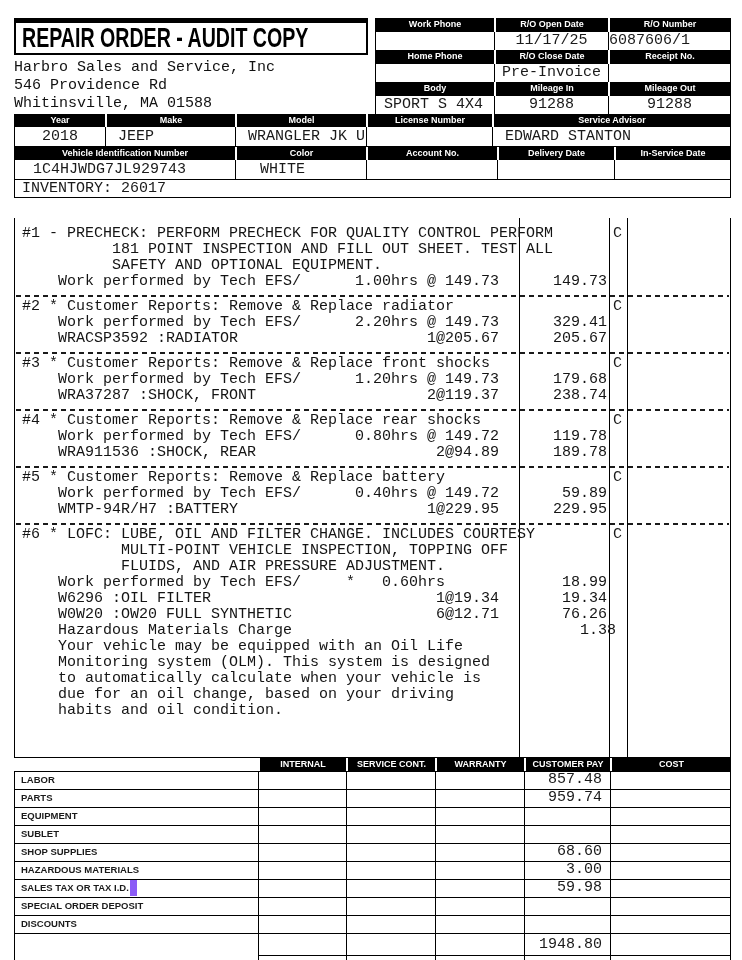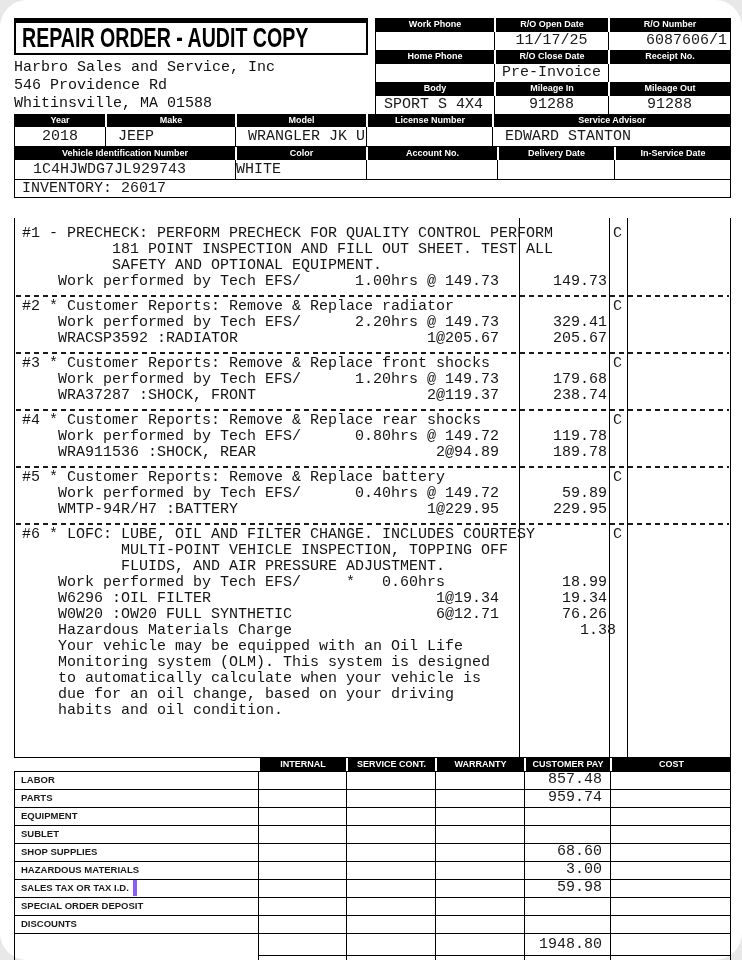--- a/index.html
+++ b/index.html
@@ -1,51 +1,51 @@
 <!DOCTYPE html>
 <html><head>
 <meta charset="utf-8">
 <style>
   html,body{margin:0;padding:0;background:#e8e8e8;}
   .page{position:relative;width:742px;height:960px;background:#ffffff;margin:0 auto;
-        padding:18px 0 0 14px;box-sizing:border-box;font-family:"Liberation Sans",sans-serif;color:#1a1a1a;border-radius:27px;}
+        padding:18px 0 0 14px;box-sizing:border-box;font-family:"Liberation Sans",sans-serif;color:#1a1a1a;}
   .content{width:717px;}
 
   
   .hdr{display:flex;gap:7px;}
   .hdr-left{width:354px;box-sizing:border-box;}
   .title-box{border:2px solid #000;border-top:5px solid #000;height:37px;box-sizing:border-box;
              display:flex;align-items:center;overflow:hidden;}
   .title-box h1{margin:0 0 0 6px;font:bold 28px/30px "Liberation Sans",sans-serif;white-space:nowrap;
                 transform:scaleX(.70);transform-origin:left center;letter-spacing:0px;color:#000;}
   .dealer{margin-top:4px;font:15px/18px "Liberation Mono",monospace;color:#111;}
   .hdr-right{width:356px;border-left:1px solid #000;border-right:1px solid #000;box-sizing:border-box;}
   .hgl,.hgv{display:grid;grid-template-columns:118px 114px 122px;}
   .hgl{height:14px;background:#84cc16;}
   .hgl div{background:#000;color:#fff;font:bold 9px/13px "Liberation Sans",sans-serif;text-align:center;
            border-left:2px solid #fff;overflow:hidden;}
   .hgl div:first-child{border-left:none;}
   .hgv{height:18px;}
   .hgv div{font:15px/18px "Liberation Mono",monospace;border-left:1px solid #000;white-space:nowrap;overflow:hidden;}
   .hgv div:first-child{border-left:none;}
-  .hgv .c{text-align:center;} .hgv .r{text-align:right;padding-right:3px;} .hgv .l{padding-left:8px;}
+  .hgv .c{text-align:center;} .hgv .r{padding-right:3px;} .hgv .l{padding-left:8px;}
 
   
   .vband{border-left:1px solid #000;border-right:1px solid #000;box-sizing:border-box;}
   .vlabs,.vvals{display:grid;}
   .rowA{grid-template-columns:90px 130px 131px 126px 238px;}
   .rowB{grid-template-columns:220px 131px 131px 117px 116px;}
   .vlabs{height:13px;}
   .vlabs div{background:#000;color:#fff;font:bold 9px/13px "Liberation Sans",sans-serif;text-align:center;
              border-left:2px solid #fff;overflow:hidden;white-space:nowrap;}
   .vlabs div:first-child{border-left:none;}
   .vvals{height:19px;border-bottom:1px solid #000;}
   .vvals div{font:15px/19px "Liberation Mono",monospace;border-left:1px solid #000;white-space:nowrap;overflow:hidden;}
   .vvals div:first-child{border-left:none;}
-  .vvals .c{text-align:center;} .vvals .l12{padding-left:12px;} .vvals .l18{padding-left:18px;} .vvals .l24{}
+  .vvals .c{text-align:center;} .vvals .l12{padding-left:12px;} .vvals .l18{padding-left:18px;} .vvals .l24{padding-left:24px;}
 
   .inv-row{border:1px solid #000;border-top:none;height:18px;font:15px/18px "Liberation Mono",monospace;
            padding-left:7px;box-sizing:border-box;}
 
   
   .items-box{position:relative;border:1px solid #000;border-top:none;min-height:540px;box-sizing:border-box;margin-top:20px;}
   .vline{position:absolute;top:0;bottom:0;width:1px;background:#000;}
   .v1{left:504px;} .v2{left:594px;} .v3{left:612px;}
   #items-flow{position:relative;padding-top:6px;}
   .item{position:relative;padding:2px 0 5px;}
@@ -55,21 +55,21 @@
 
   
   .sumgrid{display:grid;grid-template-columns:244px 88px 89px 89px 86px 121px;}
   #sum-head{height:13px;}
   #sum-head .sp{background:#fff;}
   #sum-head .shc{background:#000;color:#fff;font:bold 9px/13px "Liberation Sans",sans-serif;text-align:center;
                  border-left:2px solid #fff;overflow:hidden;white-space:nowrap;}
   #sum-rows{border:1px solid #000;border-bottom:none;box-sizing:border-box;}
   .srow{display:grid;grid-template-columns:243px 88px 89px 89px 86px 120px;height:17px;border-bottom:1px solid #000;}
   .slabel{font:bold 9.5px/16px "Liberation Sans",sans-serif;padding-left:6px;white-space:nowrap;overflow:hidden;}
-  .slabel.split span{display:inline-block;width:116px;border-right:4px solid #8b5cf6;height:16px;box-sizing:border-box;}
+  .slabel.split span{display:inline-block;width:116px;border-right:7px solid #8b5cf6;height:16px;box-sizing:border-box;}
   .sval{font:15px/16px "Liberation Mono",monospace;text-align:right;padding-right:8px;border-left:1px solid #000;
         white-space:nowrap;overflow:hidden;}
   #sum-bottom{display:grid;grid-template-columns:243px 88px 89px 89px 86px 120px;grid-template-rows:22px 11px;
               border:1px solid #000;border-top:none;box-sizing:border-box;}
   #sum-bottom .cellA{grid-row:1 / span 2;}
   #sum-bottom .sval{line-height:21px;}
   #sum-bottom .tcell{border-bottom:1px solid #000;}
 
   .foot{margin-top:5px;font:6px/8px "Liberation Sans",sans-serif;color:#333;letter-spacing:.2px;padding-left:6px;}
 </style>

